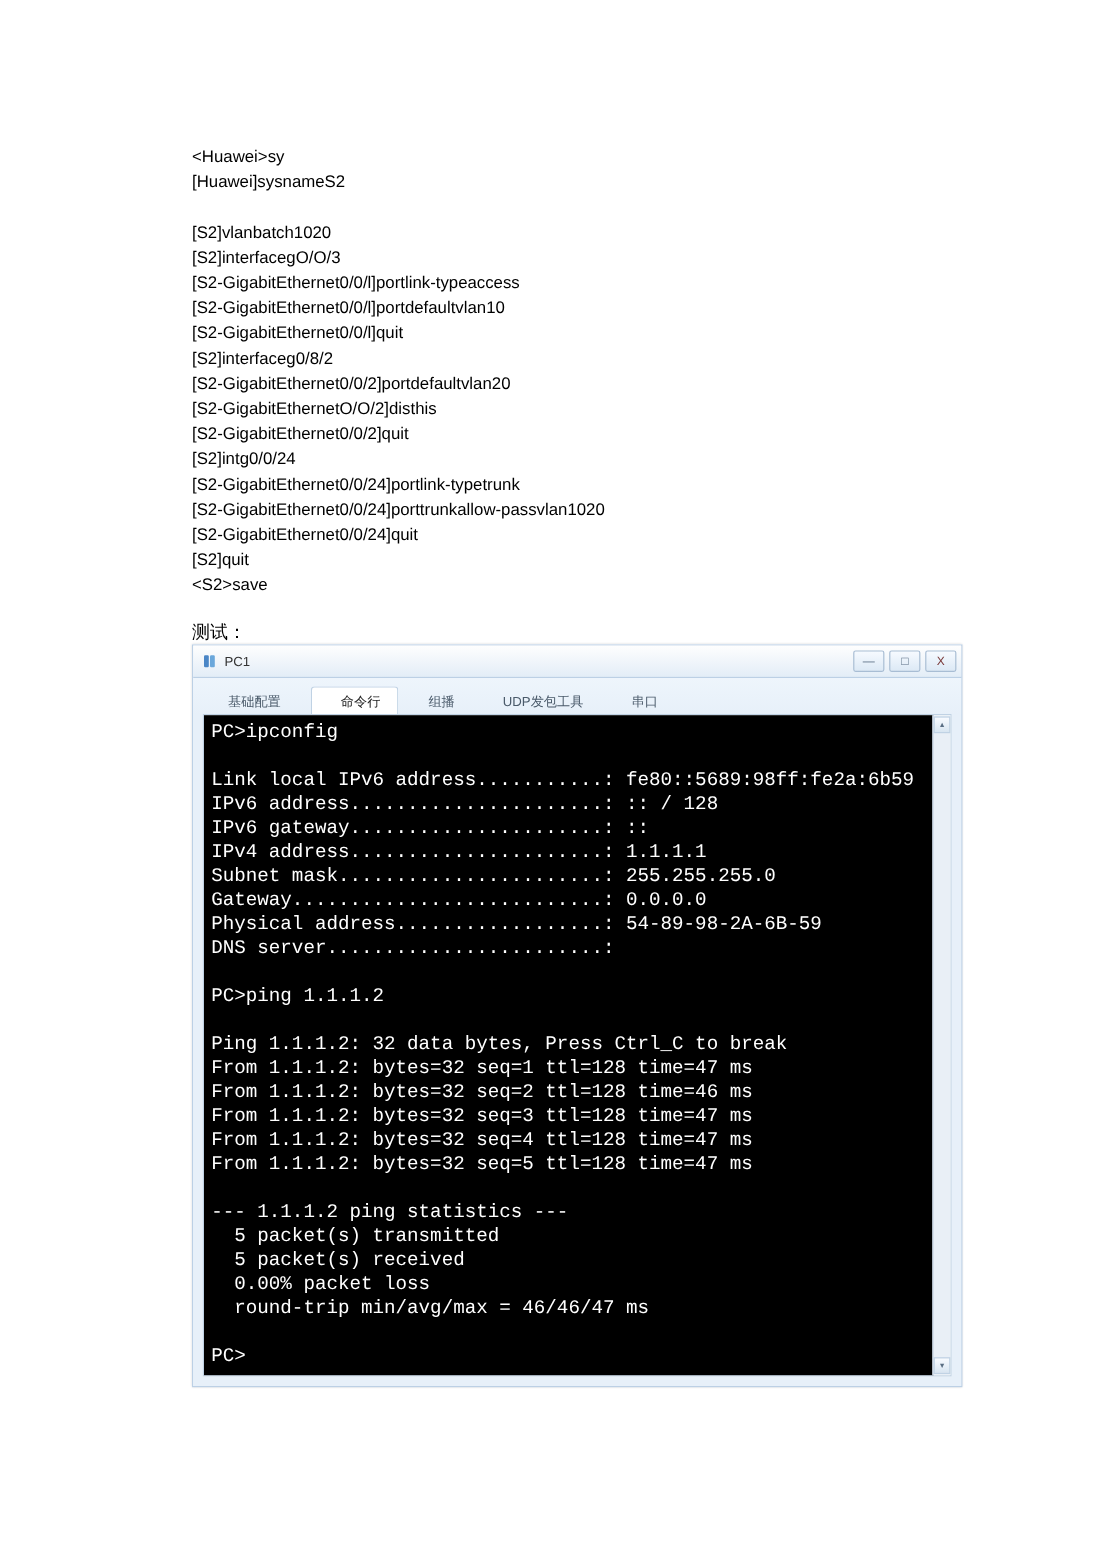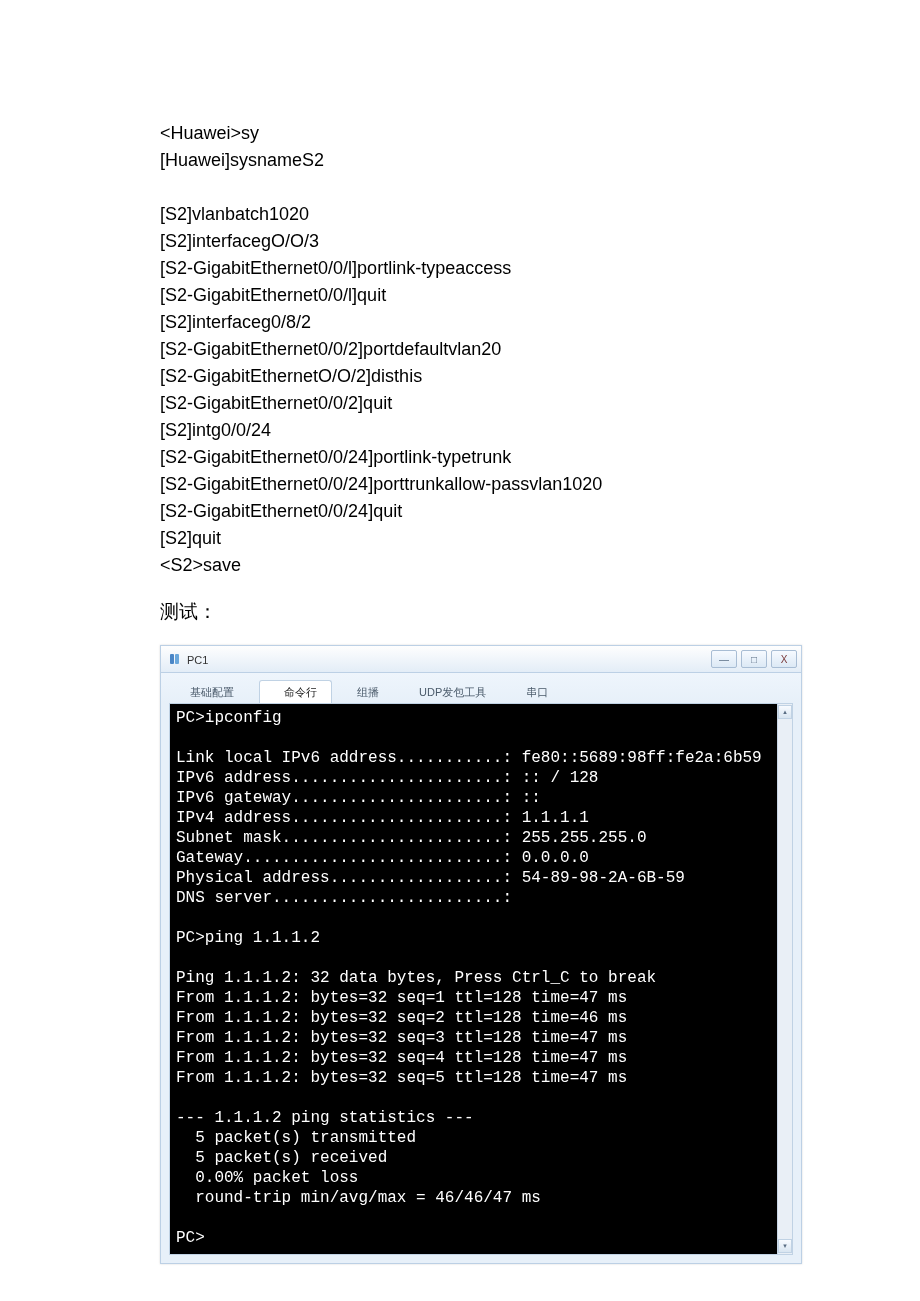--- a/index.html
+++ b/index.html
@@ -16,27 +16,27 @@
   }
   .heading {
     font-weight: bold;
     font-size: 15px;
     margin-bottom: 6px;
   }
   .heading .red { color: #d6000a; }
   .heading .black { color: #000; }
   .cmd-block {
     line-height: 1.5;
-    font-size: 18px;
+    font-size: 14px;
     margin-bottom: 20px;
   }
   .cmd-block div { white-space: pre; }
   .test-label {
-    font-size: 19px;
-    margin-bottom: 20px;
+    font-size: 15px;
+    margin-bottom: 0;
   }
   
   .window {
     border: 1px solid #bcd0e5;
     background: linear-gradient(#f7fbff, #e8f1fb);
     width: 640px;
     font-family: Tahoma, Arial, sans-serif;
     font-size: 11px;
     color: #333;
     box-shadow: 0 0 2px rgba(0,0,0,0.15);
@@ -172,20 +172,21 @@
 <div class="page">
 
 
   <div class="cmd-block" id="cmd-block">
       <div>&lt;Huawei&gt;sy</div>
       <div>[Huawei]sysnameS2</div>
       <div>&nbsp;</div>
       <div>[S2]vlanbatch1020</div>
       <div>[S2]interfacegO/O/3</div>
       <div>[S2-GigabitEthernet0/0/l]portlink-typeaccess</div>
+      <div>[S2-GigabitEthernet0/0/l]portdefaultvlan10</div>
       <div>[S2-GigabitEthernet0/0/l]quit</div>
       <div>[S2]interfaceg0/8/2</div>
       <div>[S2-GigabitEthernet0/0/2]portdefaultvlan20</div>
       <div>[S2-GigabitEthernetO/O/2]disthis</div>
       <div>[S2-GigabitEthernet0/0/2]quit</div>
       <div>[S2]intg0/0/24</div>
       <div>[S2-GigabitEthernet0/0/24]portlink-typetrunk</div>
       <div>[S2-GigabitEthernet0/0/24]porttrunkallow-passvlan1020</div>
       <div>[S2-GigabitEthernet0/0/24]quit</div>
       <div>[S2]quit</div>

